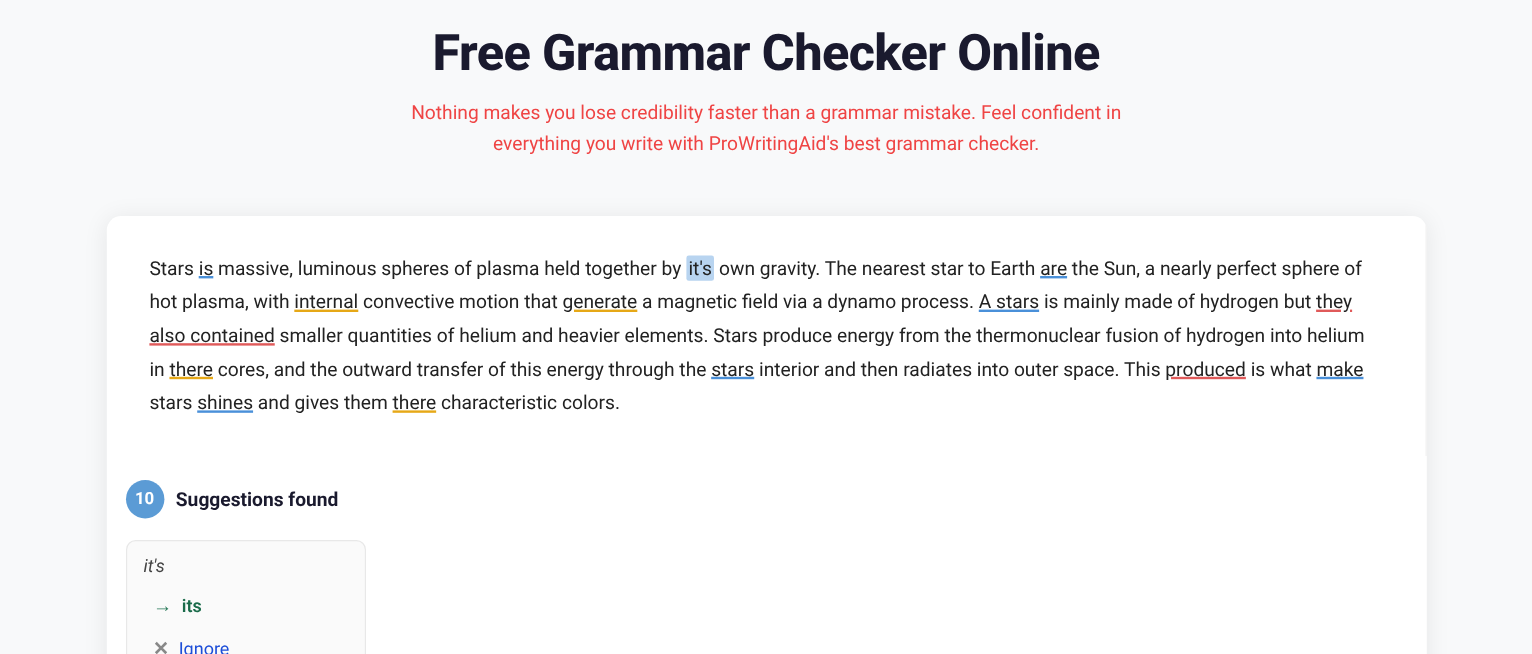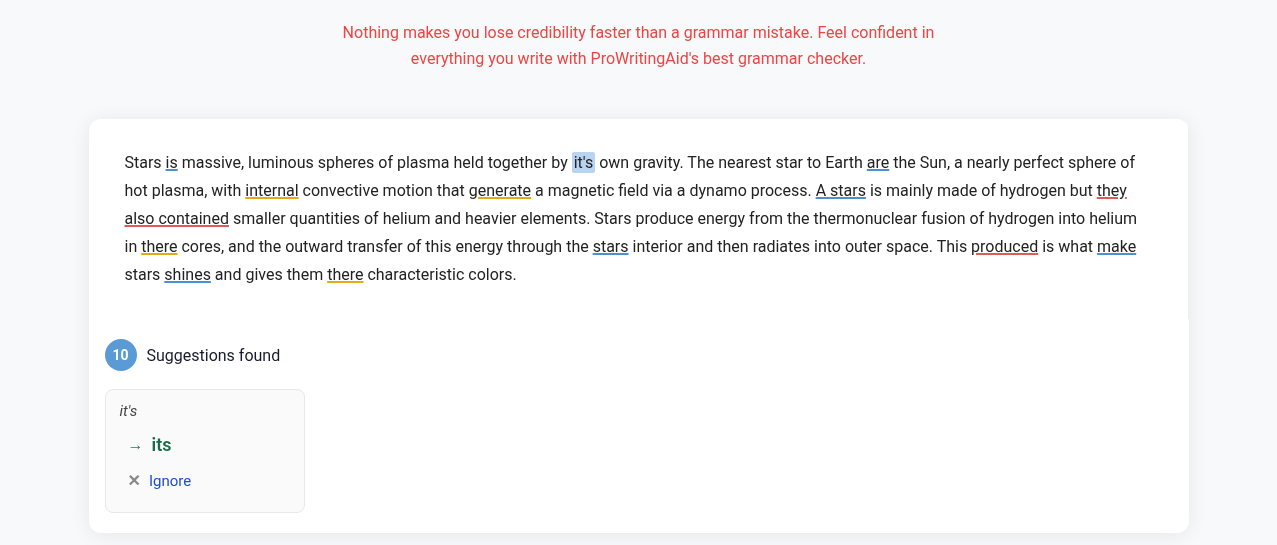--- a/index.html
+++ b/index.html
@@ -93,21 +93,21 @@
       height: 32px;
       display: flex;
       align-items: center;
       justify-content: center;
       font-size: 14px;
       font-weight: 700;
       flex-shrink: 0;
     }
     .suggestions-title {
       font-size: 16px;
-      font-weight: 400;
+      font-weight: 700;
       color: #1a1a2e;
     }
     .suggestion-box {
       border: 1px solid #e8e8e8;
       border-radius: 8px;
       padding: 12px 14px;
       background: #fafafa;
     }
     .suggestion-word {
       font-size: 15px;
@@ -129,21 +129,21 @@
       font-size: 16px;
       font-weight: bold;
     }
     .action-x {
       color: #888;
       font-size: 16px;
       font-weight: bold;
     }
     .action-label-green {
       color: #1a6b4a;
-      font-size: 18px;
+      font-size: 15px;
       font-weight: 600;
     }
     .action-label-gray {
       color: #1d4ed8;
       font-size: 15px;
     }
     .more-suggestions {
       font-size: 13px;
       color: #888;
       margin-top: 4px;
@@ -160,20 +160,21 @@
       width: 100%;
       text-align: center;
       margin-top: auto;
       letter-spacing: 0.2px;
     }
   </style>
 </head>
 <body>
 
 <div class="header">
+  <h1>Free Grammar Checker Online</h1>
   <p>Nothing makes you lose credibility faster than a grammar mistake. Feel confident in everything you write with ProWritingAid's best grammar checker.</p>
 </div>
 
 <div class="main-card">
   <div class="text-panel">
     <p>
       Stars <span class="underline-blue">is</span> massive, luminous spheres of plasma held together by <span class="highlight-blue">it's</span> <span>own</span> gravity. The nearest star to Earth <span class="underline-blue">are</span> the Sun, a nearly perfect sphere of hot plasma, with <span class="underline-yellow">internal</span> convective motion that <span class="underline-yellow">generate</span> a magnetic field via a dynamo process. <span class="underline-blue">A stars</span> is ma<span>inly made of hydrogen but </span><span class="underline-red">they also contained</span> smaller quantities of helium and heavier elements. Stars produce energy from the thermonuclear fusion of hydrogen into helium in <span class="underline-yellow">there</span> cores, and the outward transfer of this energy through the <span class="underline-blue">stars</span> interior and then radiates into outer space. This <span class="underline-red">produced</span> is what <span class="underline-blue">make</span> stars <span class="underline-blue">shines</span> and gives them <span class="underline-yellow">there</span> characteristic colors.
     </p>
   </div>
 

